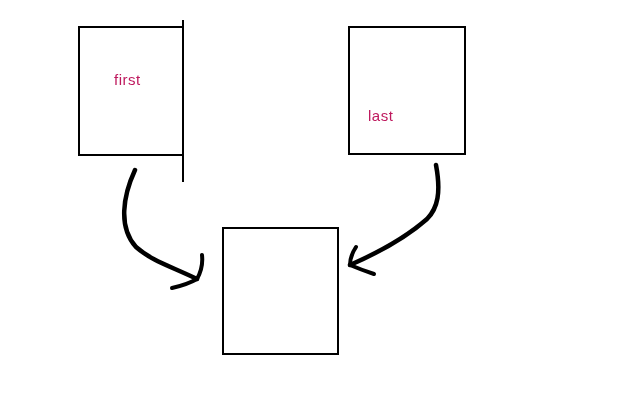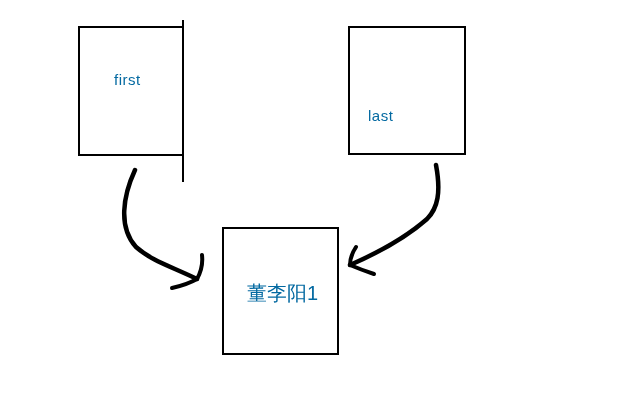--- a/index.html
+++ b/index.html
@@ -19,21 +19,21 @@
     position: absolute;
     border: 2px solid #000000;
     background: #ffffff;
     box-sizing: border-box;
   }
   .box-first  { left: 78px;  top: 26px;  width: 106px; height: 130px; }
   .box-last   { left: 348px; top: 26px;  width: 118px; height: 129px; }
   .box-result { left: 222px; top: 227px; width: 117px; height: 128px; }
   .node-label {
     position: absolute;
-    color: #0369a1;
+    color: #be185d;
     white-space: nowrap;
     line-height: 1;
   }
   .label-first  { left: 114px; top: 72px;  font-size: 15px; letter-spacing: 0.5px; }
   .label-last   { left: 368px; top: 80px;  font-size: 15px; letter-spacing: 0.5px; margin-top: 28px; }
   .label-result { left: 247px; top: 283px; font-size: 20px; }
   .overshoot-line {
     position: absolute;
     left: 182px;
     top: 20px;
@@ -65,21 +65,20 @@
 
   <div class="box box-first"></div>
 
   <div class="overshoot-line"></div>
   <span class="node-label label-first">first</span>
 
   <div class="box box-last"></div>
   <span class="node-label label-last">last</span>
 
   <div class="box box-result"></div>
-  <span class="node-label label-result">董李阳1</span>
 
   <svg class="arrows" viewBox="0 0 618 406" xmlns="http://www.w3.org/2000/svg">
     <g>
       <path class="arrow-main" d="M135,170 C123,196 118,227 136,247 C152,261 170,266 197,279"></path>
       <path class="arrow-barb" d="M202,255 C203,264 201,272 197,279"></path>
       <path class="arrow-barb" d="M172,288 C181,286 190,283 197,279"></path>
     </g>
     <g>
       <path class="arrow-main" d="M436,165 C441,192 438,208 427,219 C410,234 382,251 350,265"></path>
       <path class="arrow-barb" d="M356,247 C352,253 350,259 350,265"></path>

